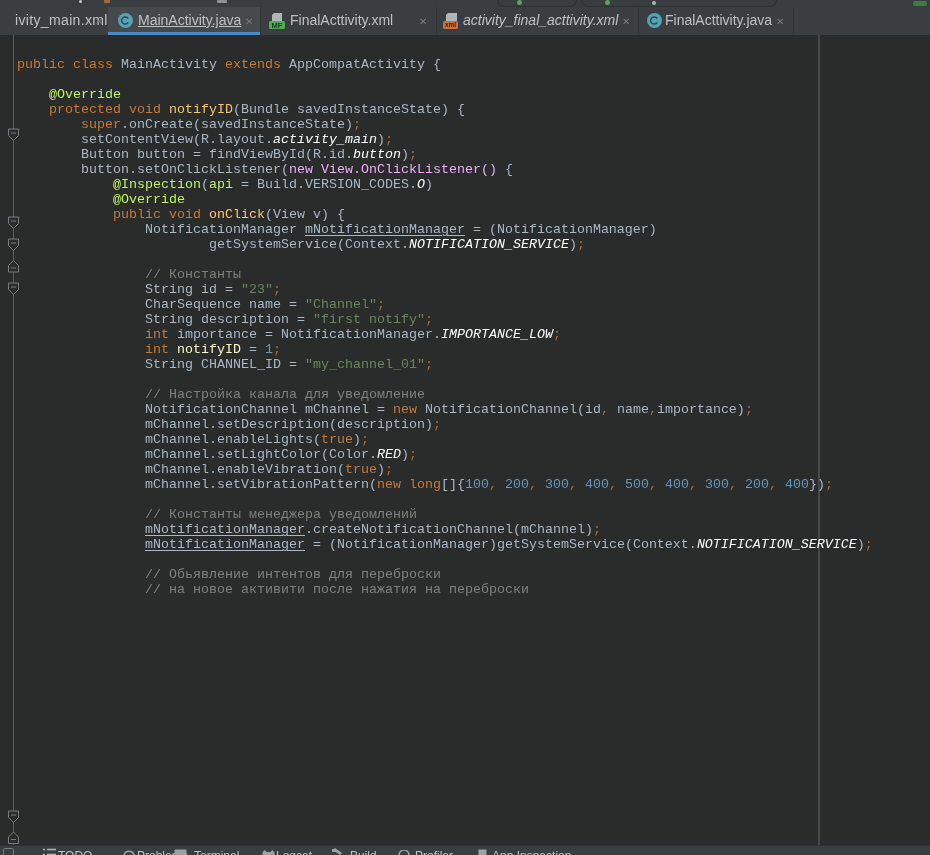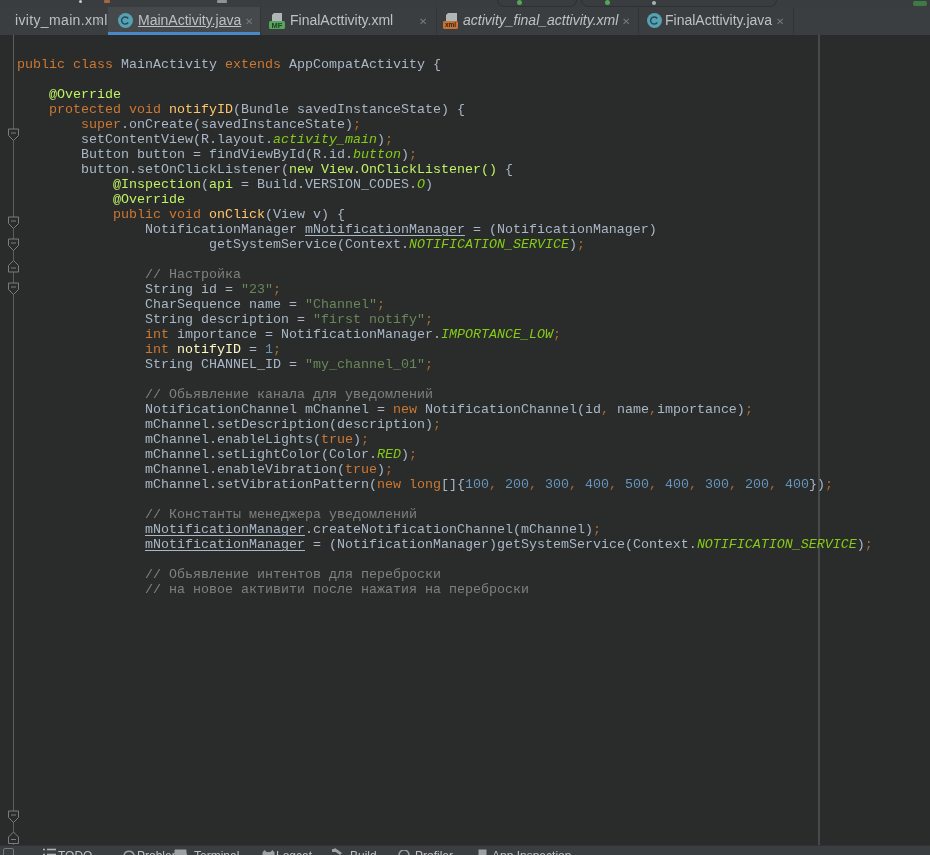--- a/index.html
+++ b/index.html
@@ -21,22 +21,22 @@
   .gutsvg{position:absolute;left:0;top:35px;}
   pre.code{position:absolute;left:17px;top:57px;margin:0;
      font-family:"Liberation Mono",monospace;font-size:13.3333px;line-height:15px;
      color:#A9B7C6;white-space:pre;}
   .k{color:#CC7832;}
   .m{color:#FFC66B;}
   .a{color:#bef264;}
   .s{color:#6A8759;}
   .n{color:#6897BB;}
   .c{color:#808080;}
-  .p{color:#84cc16;font-style:italic;}
-  .d{color:#bef264;}
+  .p{color:#ffffff;font-style:italic;}
+  .d{color:#f0abfc;}
   .uv{color:#fef9c3;}
   .o{color:#AD6A2F;}
   .ul{text-decoration:underline;text-underline-offset:2px;text-decoration-thickness:1px;}
   .status{position:absolute;left:0;top:845px;width:930px;height:10px;background:#3B3E40;border-top:1px solid #303334;box-sizing:border-box;}
   .stxt{position:absolute;top:849px;font-size:12px;color:#BDC1C3;white-space:nowrap;}
   .sicon{position:absolute;top:848px;}
 </style>
 </head>
 <body>
   <div class="editor"></div>
@@ -136,29 +136,29 @@
         <span class="k">super</span>.onCreate(savedInstanceState)<span class="o">;</span>
         setContentView(R.layout.<span class="p">activity_main</span>)<span class="o">;</span>
         Button button = findViewById(R.id.<span class="p">button</span>)<span class="o">;</span>
         button.setOnClickListener(<span class="d">new View.OnClickListener() </span>{
             <span class="a">@Inspection</span>(<span class="a">api</span> = Build.VERSION_CODES.<span class="p">O</span>)
             <span class="a">@Override</span>
             <span class="k">public</span> <span class="k">void</span> <span class="m">onClick</span>(View v) {
                 NotificationManager <span class="ul">mNotificationManager</span> = (NotificationManager)
                         getSystemService(Context.<span class="p">NOTIFICATION_SERVICE</span>)<span class="o">;</span>
 
-                <span class="c">// Настройка</span>
+                <span class="c">// Константы</span>
                 String id = <span class="s">"23"</span><span class="o">;</span>
                 CharSequence name = <span class="s">"Channel"</span><span class="o">;</span>
                 String description = <span class="s">"first notify"</span><span class="o">;</span>
                 <span class="k">int</span> importance = NotificationManager.<span class="p">IMPORTANCE_LOW</span><span class="o">;</span>
                 <span class="k">int</span> <span class="uv">notifyID</span> = <span class="n">1</span><span class="o">;</span>
                 String CHANNEL_ID = <span class="s">"my_channel_01"</span><span class="o">;</span>
 
-                <span class="c">// Обьявление канала для уведомлений</span>
+                <span class="c">// Настройка канала для уведомление</span>
                 NotificationChannel mChannel = <span class="k">new</span> NotificationChannel(id<span class="o">,</span> name<span class="o">,</span>importance)<span class="o">;</span>
                 mChannel.setDescription(description)<span class="o">;</span>
                 mChannel.enableLights(<span class="k">true</span>)<span class="o">;</span>
                 mChannel.setLightColor(Color.<span class="p">RED</span>)<span class="o">;</span>
                 mChannel.enableVibration(<span class="k">true</span>)<span class="o">;</span>
                 mChannel.setVibrationPattern(<span class="k">new</span> <span class="k">long</span>[]{<span class="n">100</span><span class="o">,</span> <span class="n">200</span><span class="o">,</span> <span class="n">300</span><span class="o">,</span> <span class="n">400</span><span class="o">,</span> <span class="n">500</span><span class="o">,</span> <span class="n">400</span><span class="o">,</span> <span class="n">300</span><span class="o">,</span> <span class="n">200</span><span class="o">,</span> <span class="n">400</span>})<span class="o">;</span>
 
                 <span class="c">// Константы менеджера уведомлений</span>
                 <span class="ul">mNotificationManager</span>.createNotificationChannel(mChannel)<span class="o">;</span>
                 <span class="ul">mNotificationManager</span> = (NotificationManager)getSystemService(Context.<span class="p">NOTIFICATION_SERVICE</span>)<span class="o">;</span>

